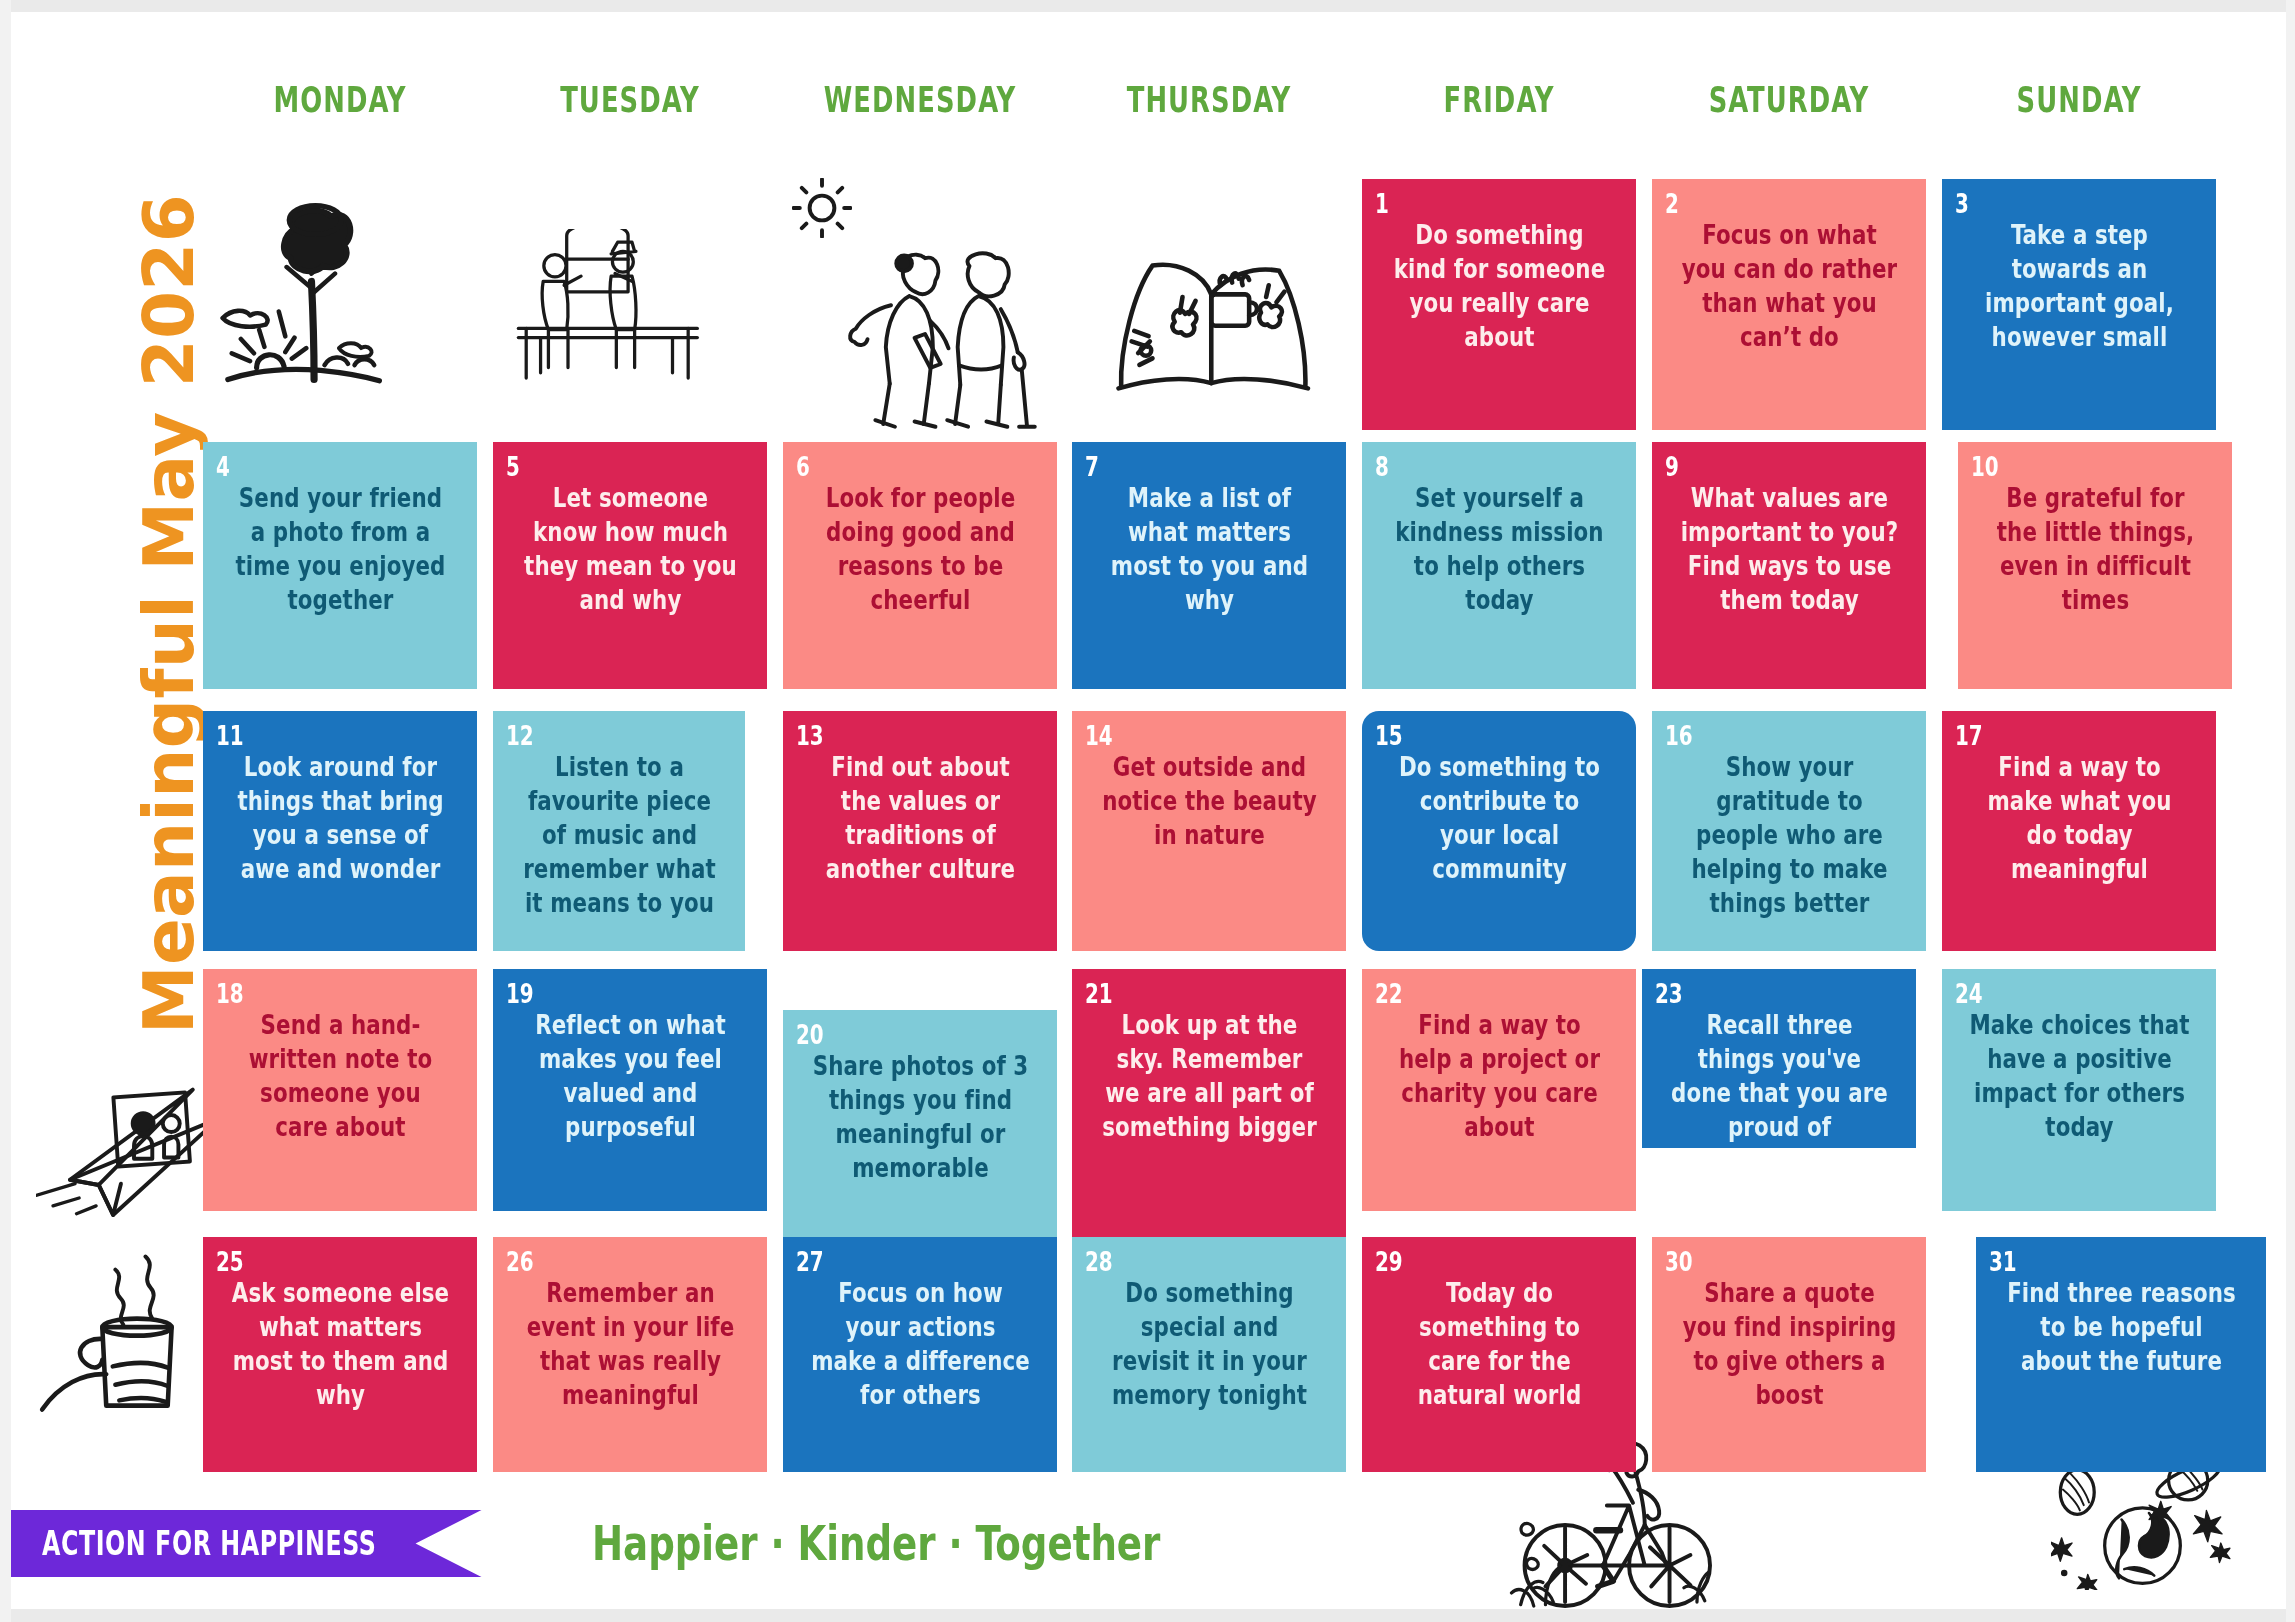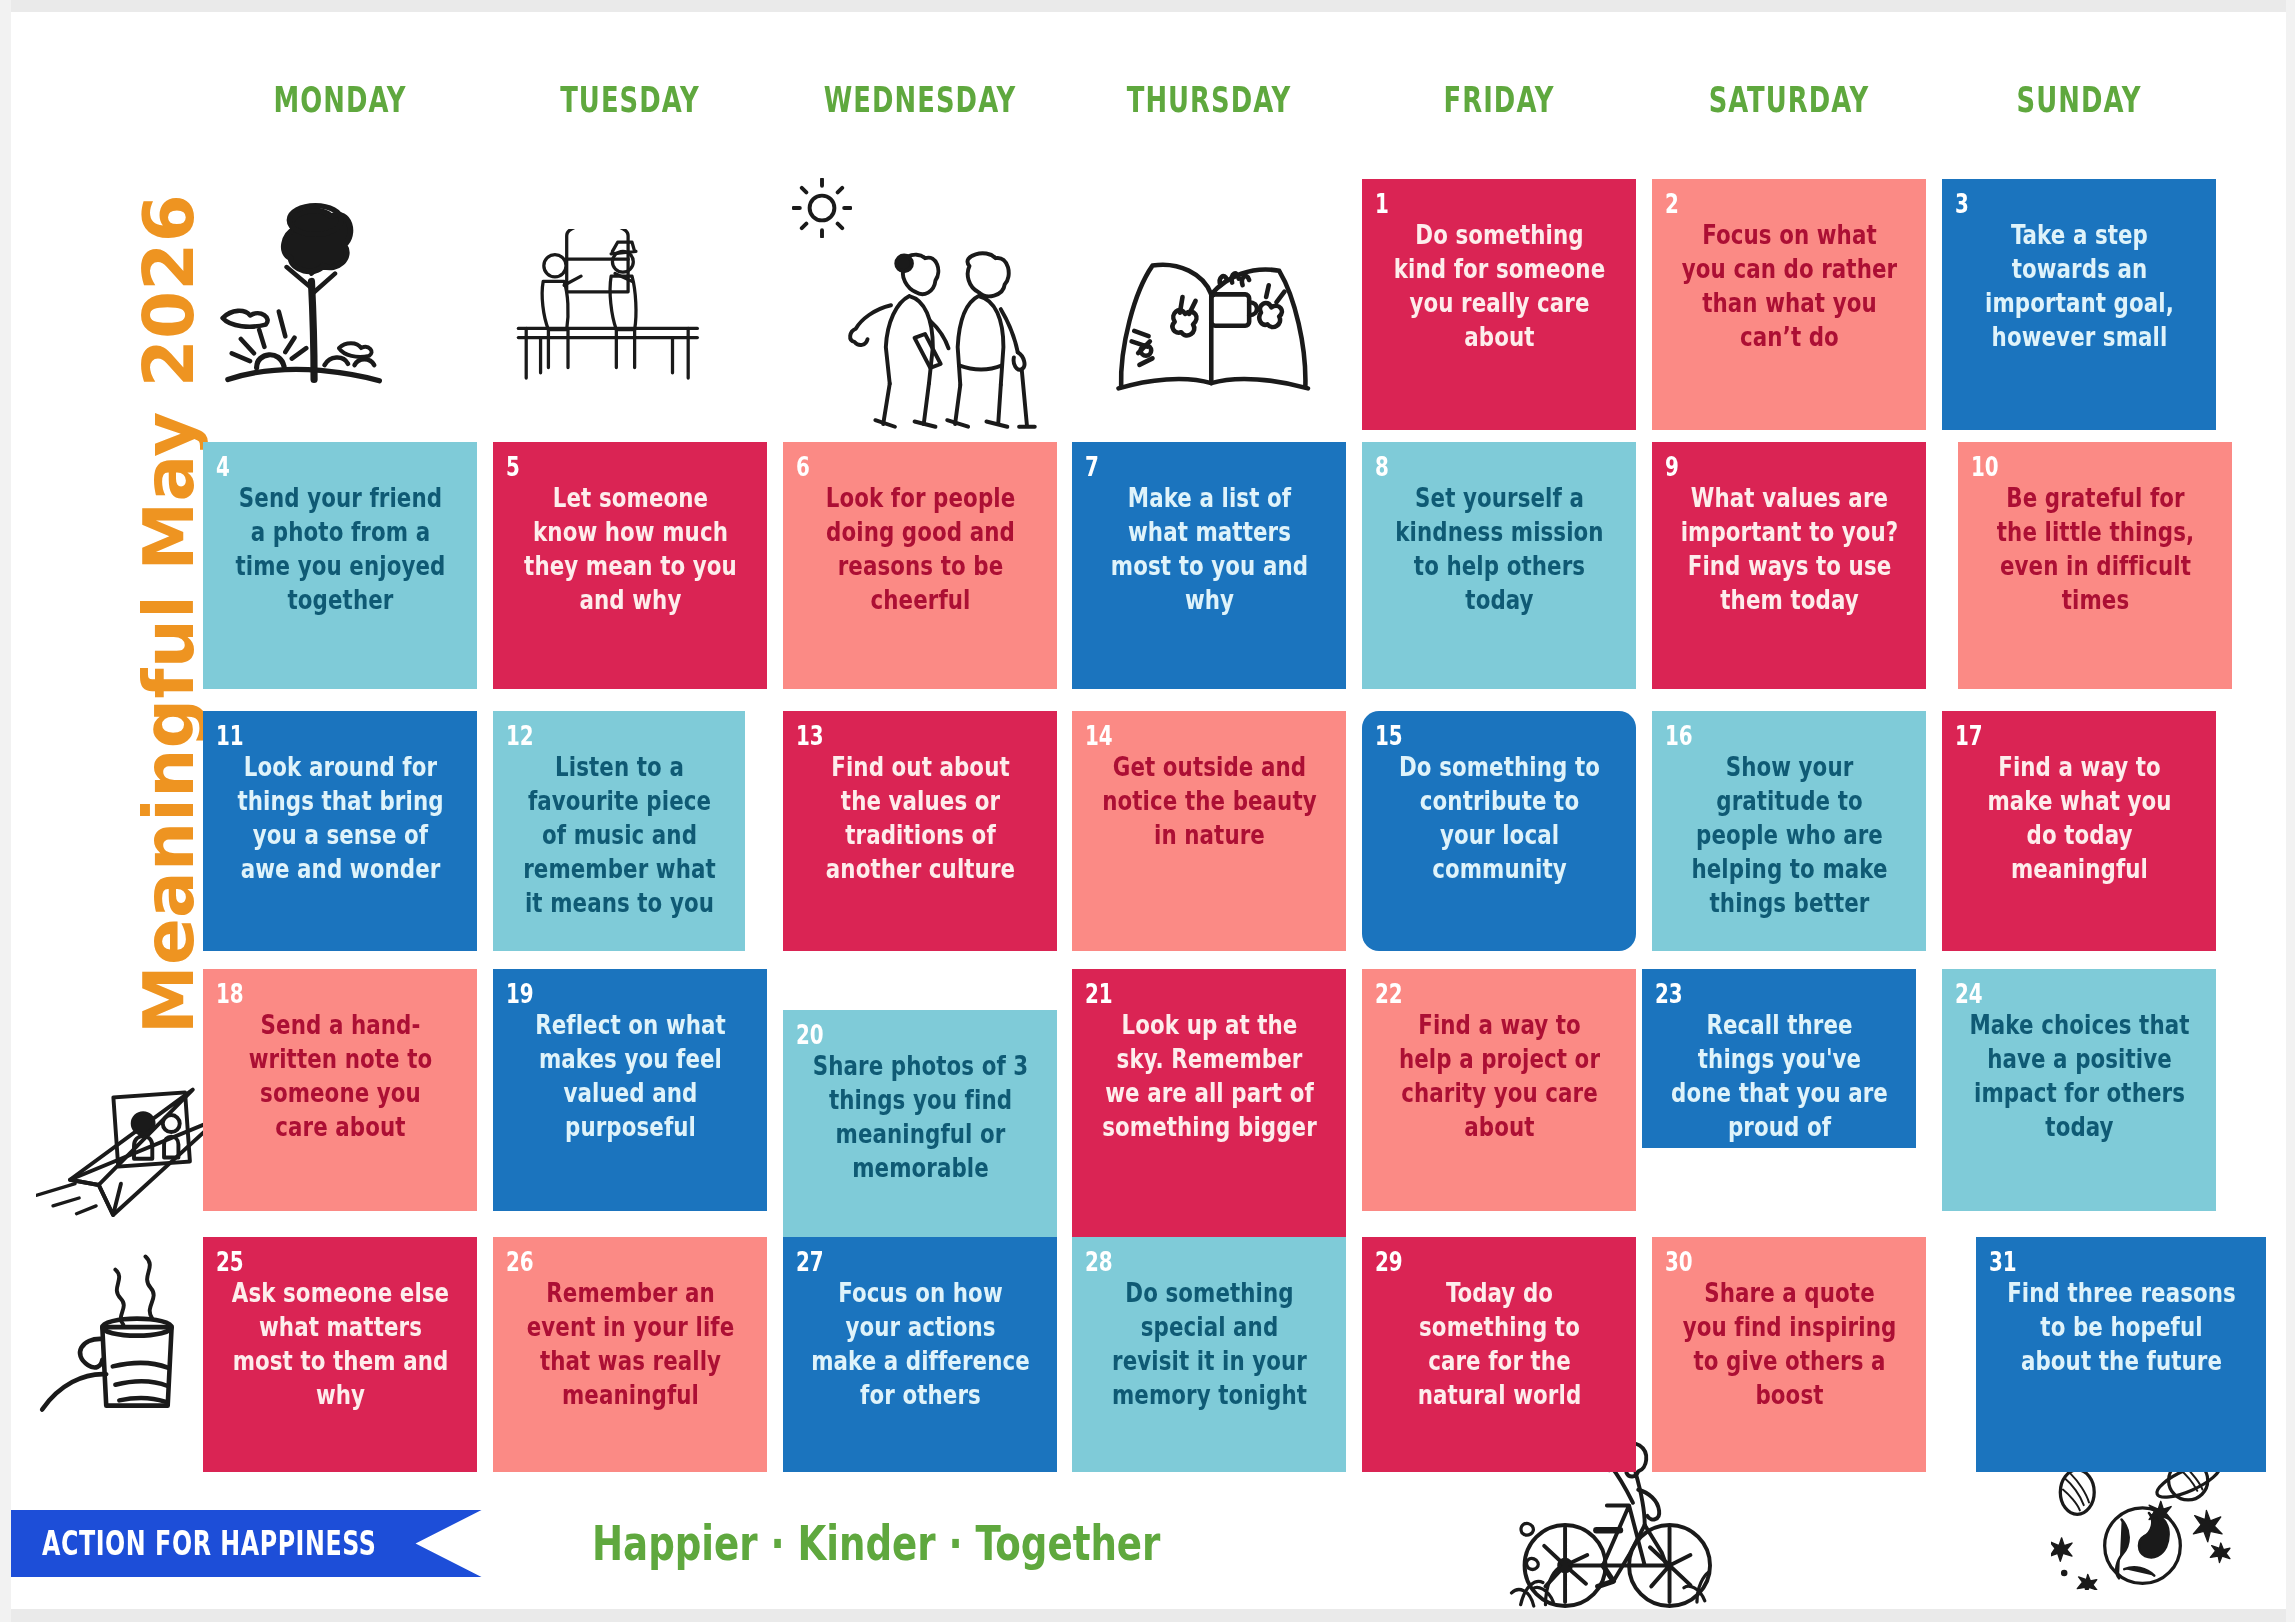--- a/index.html
+++ b/index.html
@@ -106,21 +106,21 @@
   .c-lightblue .num { color:#ffffff; }
   .c-lightblue .txt { color:#0F5A74; }
 
   
   #banner {
     position: absolute;
     left: 10.5px;
     top: 1510px;
     width: 471px;
     height: 67px;
-    background: #1d4ed8;
+    background: #6d28d9;
     clip-path: polygon(0 0, 100% 0, 86% 50%, 100% 100%, 0 100%);
     display: flex;
     align-items: center;
   }
   #banner-text {
     font-family: "DejaVu Sans Condensed","Liberation Sans Narrow","Liberation Sans", sans-serif;
     font-weight: 700;
     font-size: 33px;
     letter-spacing: 0.7px;
     color: #ffffff;

